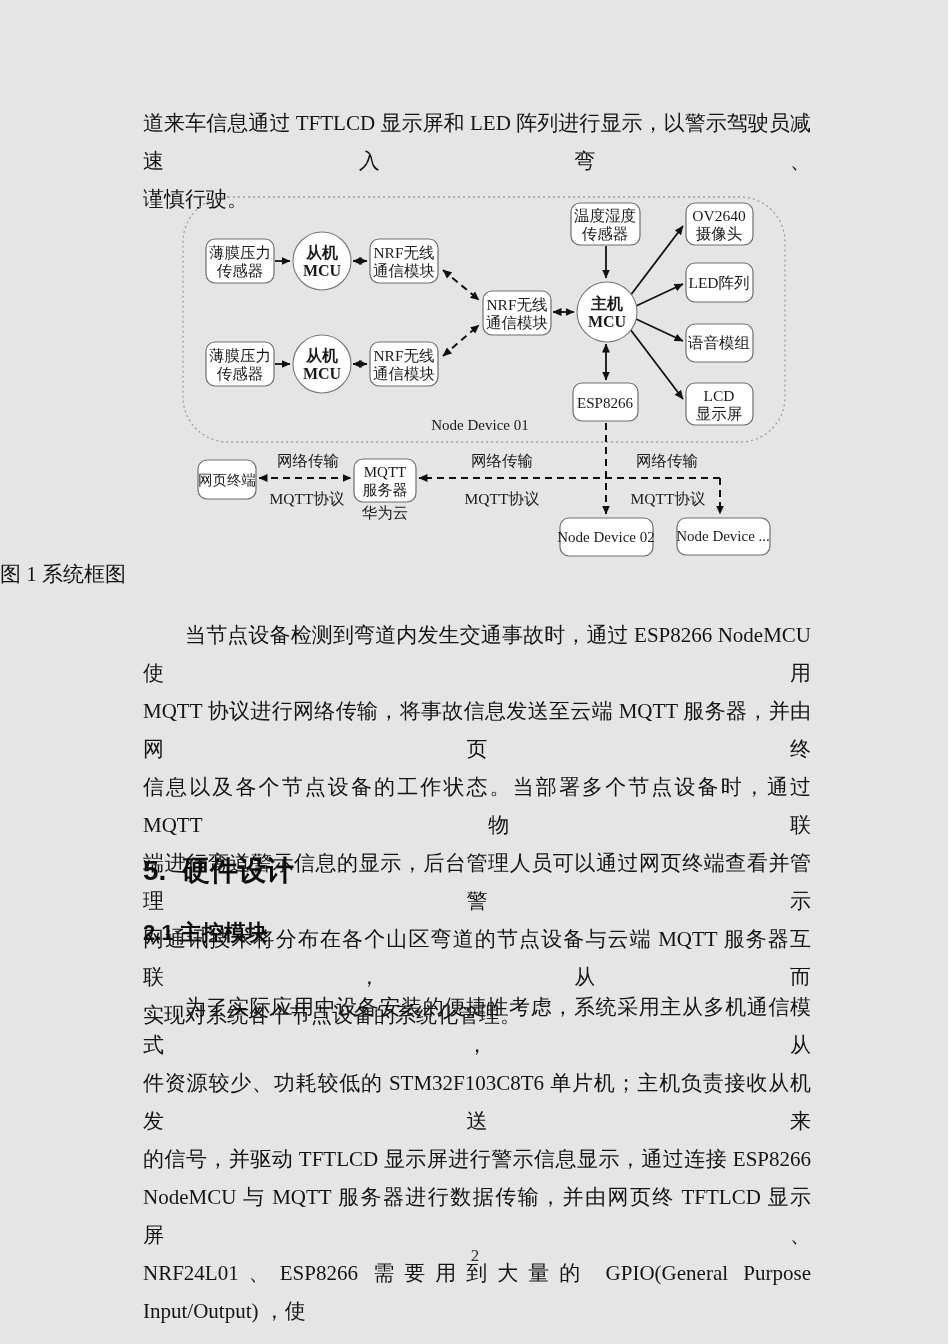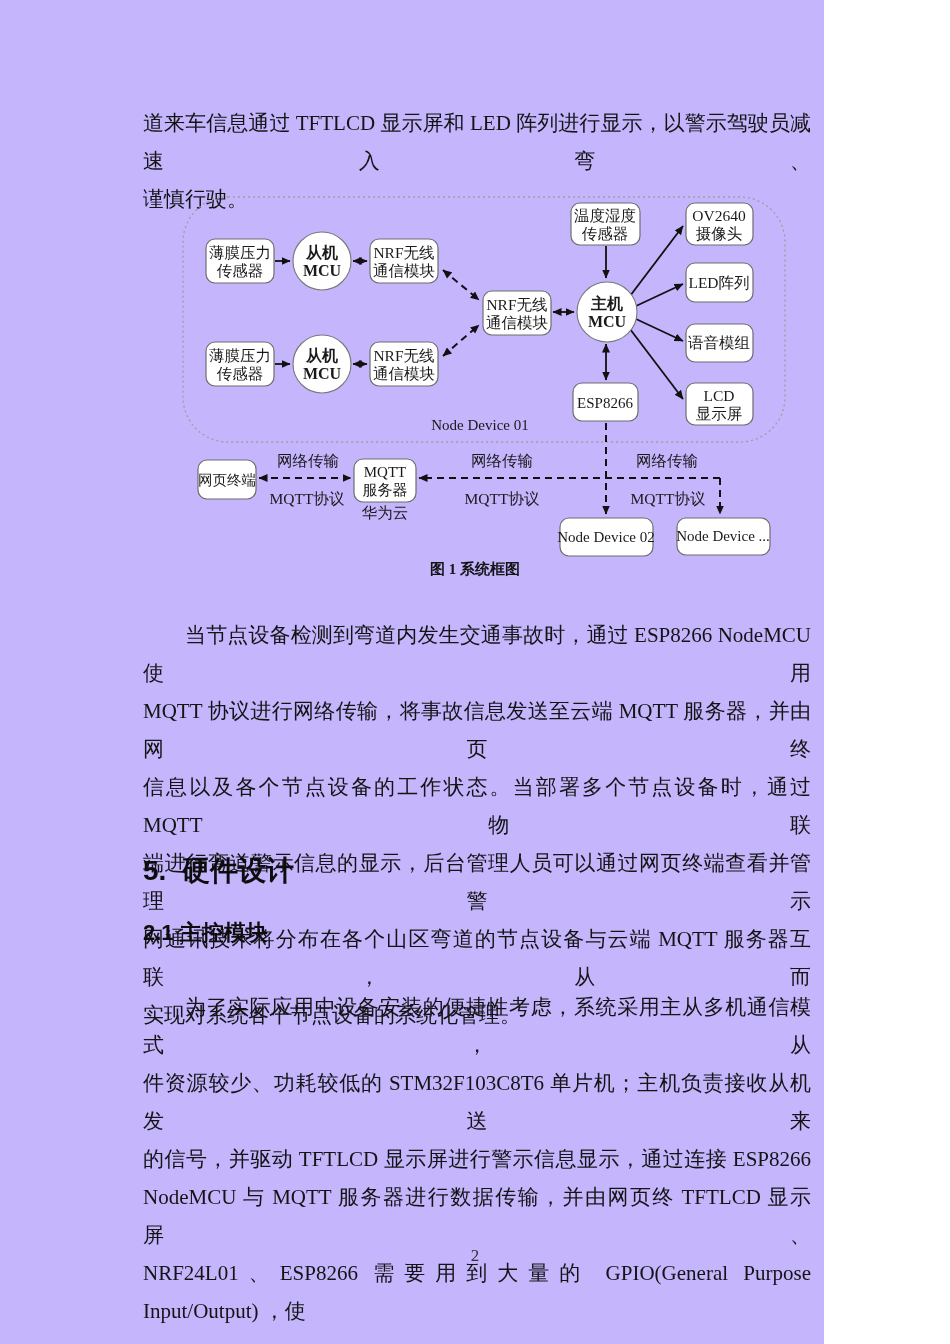--- a/index.html
+++ b/index.html
@@ -1,17 +1,17 @@
 <!DOCTYPE html>
 <html><head>
 <meta charset="utf-8">
 <style>
   html,body { margin:0; padding:0; background:#ffffff; }
   .page {
-    position:relative; width:824px; height:1344px; background:#c4b5fd;
+    position:relative; width:948px; height:1344px; background:#e5e5e5;
     font-family:"Liberation Serif","DejaVu Serif",serif; color:#111;
     overflow:hidden;
   }
   .para {
     position:absolute; left:143px; width:668px;
     font-size:21px; line-height:38px; color:#141414;
   }
   .jline { text-align:justify; text-align-last:justify; white-space:pre-wrap; }
   .jline.last { text-align-last:auto; }
   .jline.first { text-indent:42px; }
@@ -19,22 +19,22 @@
     position:absolute; left:143px; top:852px;
     font-family:"Liberation Sans","DejaVu Sans",sans-serif;
     font-weight:bold; font-size:28px; color:#0d0d0d; white-space:pre;
   }
   .h3 {
     position:absolute; left:143px; top:918px;
     font-family:"Liberation Sans","DejaVu Sans",sans-serif;
     font-weight:bold; font-size:22px; color:#0d0d0d; white-space:pre;
   }
   .caption {
-    position:absolute; left:0; top:560px; width:950px; text-align:center;
-    font-size:15px; color:#141414;font-weight:bold;
+    position:absolute; left:0; top:560px; width:950px; text-align:left;
+    font-size:21px; color:#141414;
   }
   .pagenum {
     position:absolute; left:0; top:1246px; width:950px; text-align:center;
     font-size:17px; color:#333;
   }
   svg.diagram { position:absolute; left:0; top:0; }
   svg.diagram text {
     font-family:"Liberation Serif","DejaVu Serif",serif;
     fill:#1a1a1a; font-size:15.5px;
   }

